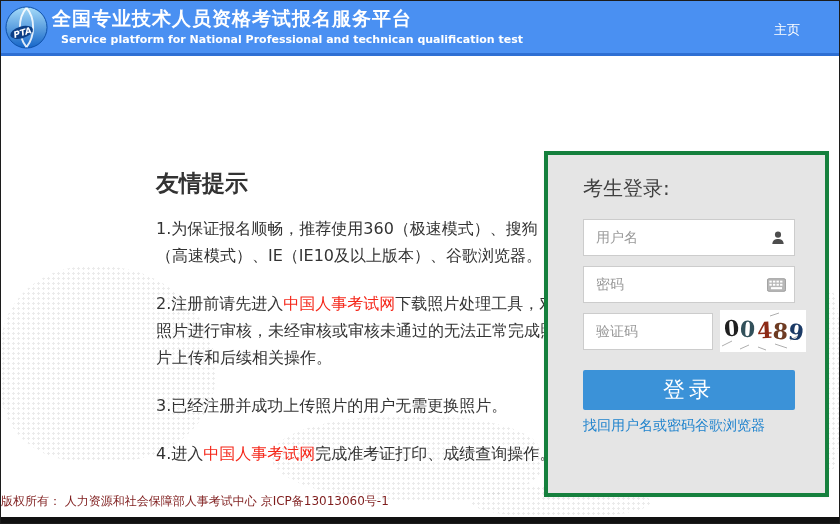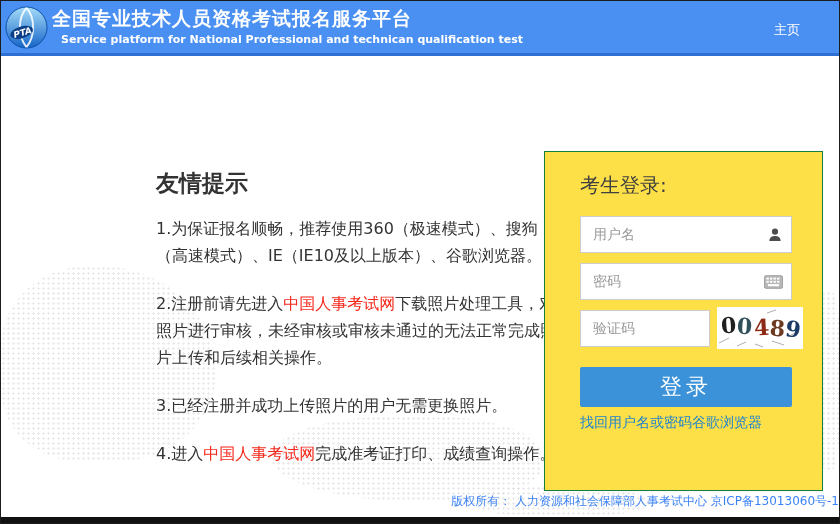--- a/index.html
+++ b/index.html
@@ -20,38 +20,38 @@
   .blob1{left:0;top:265px;width:215px;height:195px;border-radius:45% 60% 50% 40%;}
   .blob2{left:270px;top:415px;width:270px;height:85px;border-radius:50% 45% 40% 55%;}
   .blob3{left:815px;top:290px;width:25px;height:180px;border-radius:40%;}
   .blob4{left:470px;top:485px;width:180px;height:32px;border-radius:50%;}
   
   .tips{position:absolute;left:155px;top:135px;width:400px;color:#333;margin-top:32px;}
   .tips h2{margin:0 0 16px 0;font-size:23px;font-weight:bold;color:#333;}
   .tips p{margin:0 0 21px 0;font-size:16px;line-height:27px;}
   .red-link{color:#f5281b;text-decoration:none;cursor:pointer;}
   
-  .login-panel{position:absolute;left:543px;top:150px;width:277px;height:338px;background:#fde047;border:1px solid #15803d;box-shadow:0 1px 3px rgba(0,0,0,.04);}
+  .login-panel{position:absolute;left:543px;top:150px;width:277px;height:338px;background:#e5e5e5;border:4px solid #15803d;box-shadow:0 1px 3px rgba(0,0,0,.04);}
   .login-title{position:absolute;left:35px;top:20px;font-size:20px;color:#404040;}
   .field{position:absolute;left:35px;width:212px;height:37px;}
   .field input{width:100%;height:100%;box-sizing:border-box;border:1px solid #ccc;padding:0 34px 0 12px;font-size:14px;color:#333;outline:none;font-family:Liberation Serif, serif;background:#fff;}
   .field input::placeholder{color:#999;opacity:1;}
   .field .f-icon{position:absolute;right:9px;top:50%;transform:translateY(-50%);line-height:0;}
   .f-user{top:64px;}
   .f-pass{top:111px;}
   .f-captcha{top:158px;width:130px;}
   .f-captcha input{padding:0 10px 0 12px;}
   .captcha-img{position:absolute;left:172px;top:155px;width:86px;height:42px;background:#fff;cursor:pointer;}
   .captcha-digits{position:absolute;left:4px;top:5px;font-family:"DejaVu Serif","Liberation Serif",serif;font-size:22px;font-weight:bold;letter-spacing:1px;white-space:nowrap;}
   .captcha-noise{position:absolute;left:0;top:0;}
   .login-btn{position:absolute;left:35px;top:215px;width:212px;height:40px;background:#3b92d8;border:none;border-radius:2px;color:#fff;font-size:22px;letter-spacing:4px;cursor:pointer;font-family:inherit;}
   .login-links{position:absolute;left:35px;top:262px;width:212px;display:flex;justify-content:flex-start;}
   .login-links a{font-size:14px;color:#1f83cd;text-decoration:none;cursor:pointer;white-space:nowrap;}
   
-  .footer{position:absolute;left:0;right:0;bottom:13px;text-align:right;font-size:12px;color:#3b82f6;}
+  .footer{position:absolute;left:0;right:0;bottom:13px;text-align:left;font-size:12px;color:#7f1d1d;}
   .bottom-bar{position:absolute;left:0;right:0;bottom:0;height:6px;background:#111;}
 </style>
 </head>
 <body>
 
 <div class="page">
 
   <div class="blob blob1"></div>
   <div class="blob blob2"></div>
   <div class="blob blob3"></div>

